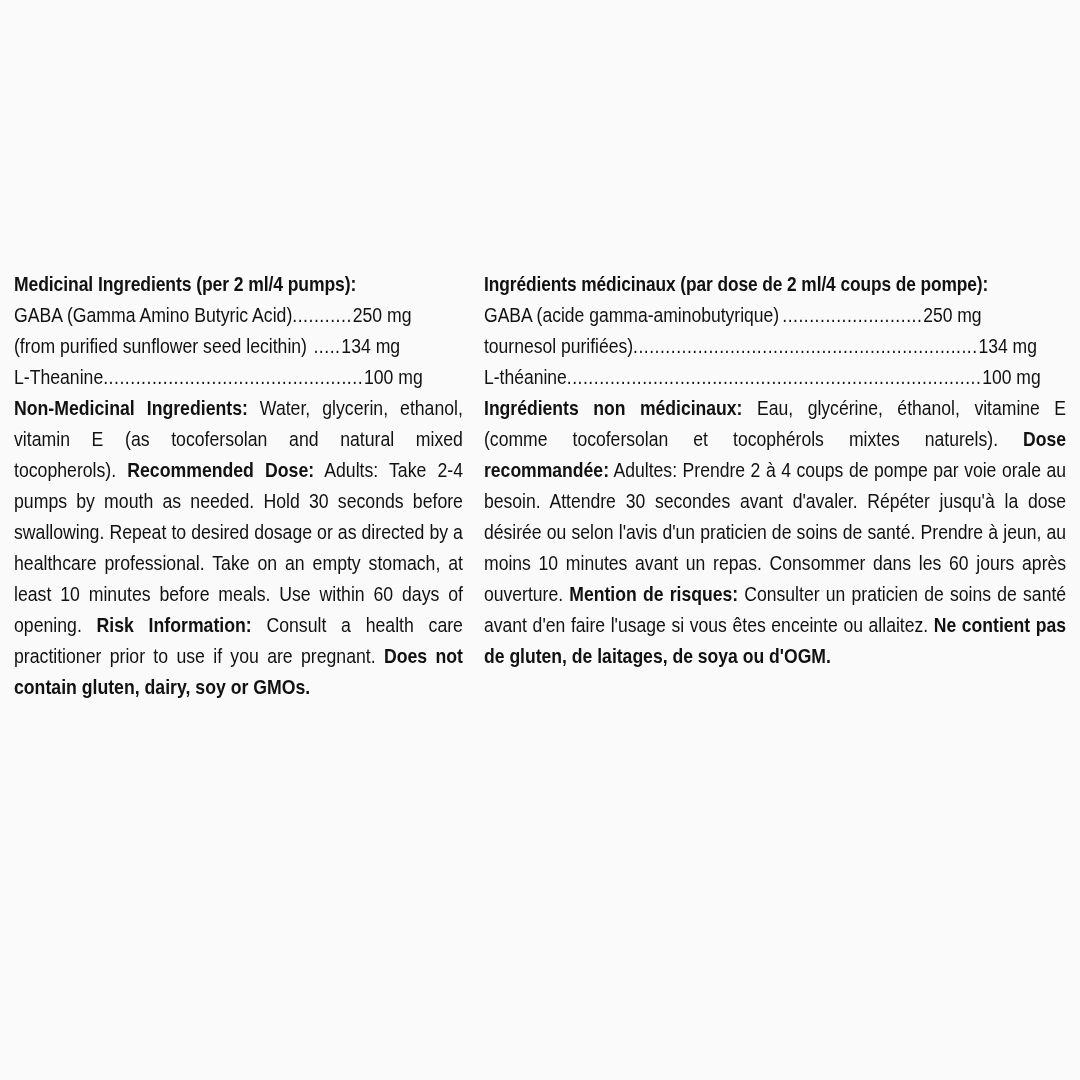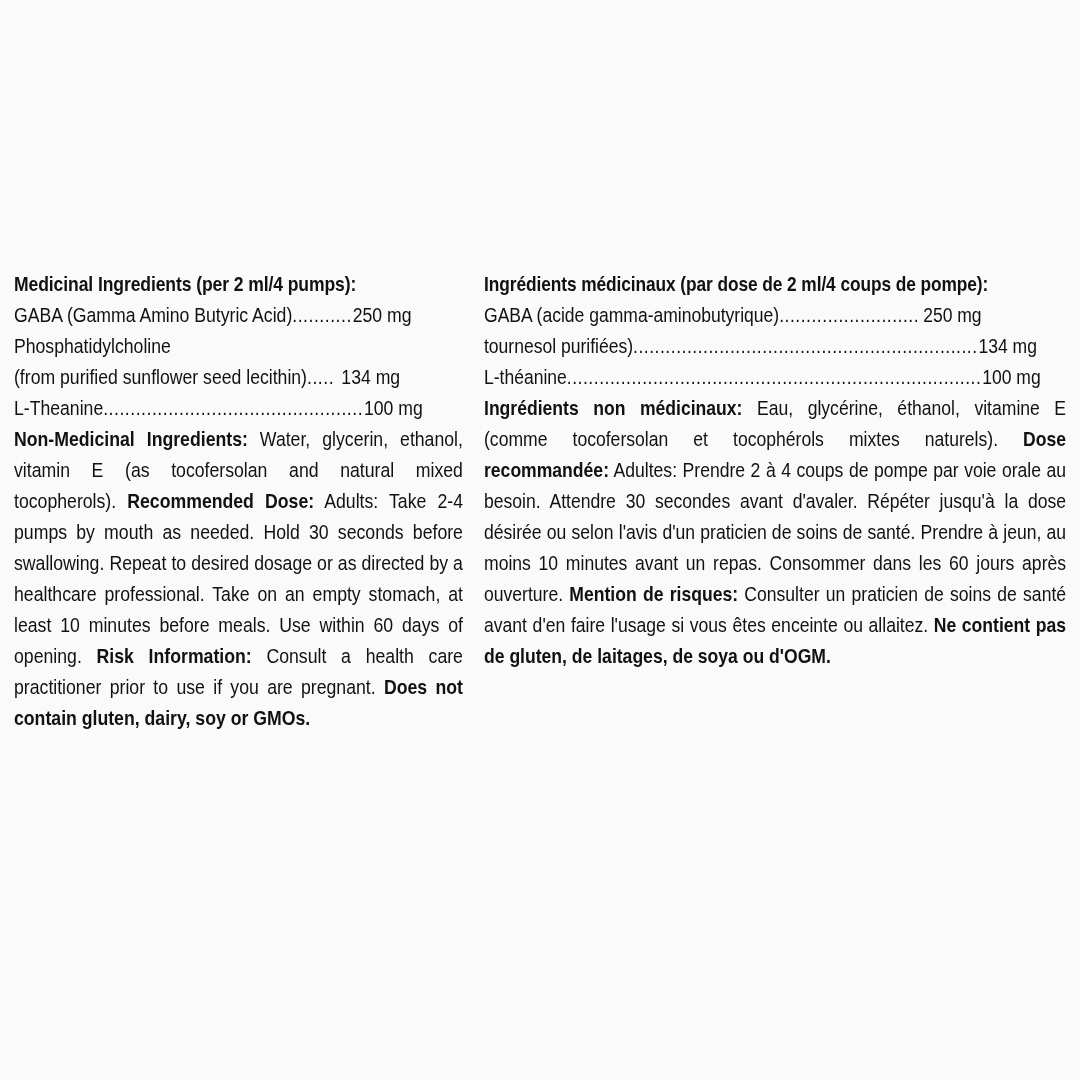--- a/index.html
+++ b/index.html
@@ -74,20 +74,21 @@
 
   .ingredient-row {
     display: flex;
     flex-direction: row;
     align-items: baseline;
     font-size: 20.5px;
     line-height: 31px;
     font-weight: 400;
     white-space: nowrap;
     overflow: hidden;
+    text-align: right;
   }
 
   .ing-wrap {
     display: block;
     transform: scaleX(0.86);
     transform-origin: left center;
     width: 116.28%;
   }
 
   .panel-column.french .ing-wrap {
@@ -167,27 +168,20 @@
       <div class="ingredient-row">
         <span class="cond ing-wrap">
             <span class="ing-inner">
           <span class="ing-name">GABA (Gamma Amino Butyric Acid)</span>
           <span class="ing-leader">...........</span>
           <span class="ing-amount">250 mg</span>
         </span>
           </span>
       </div>
 
-      <div class="ingredient-row">
-        <span class="cond ing-wrap">
-            <span class="ing-inner">
-          <span class="ing-plainline">Phosphatidylcholine</span>
-        </span>
-          </span>
-      </div>
 
       <div class="ingredient-row">
         <span class="cond ing-wrap">
             <span class="ing-inner">
           <span class="ing-name">(from purified sunflower seed lecithin)</span>
           <span class="ing-leader"> .....</span>
           <span class="ing-amount">134 mg</span>
         </span>
           </span>
       </div>

